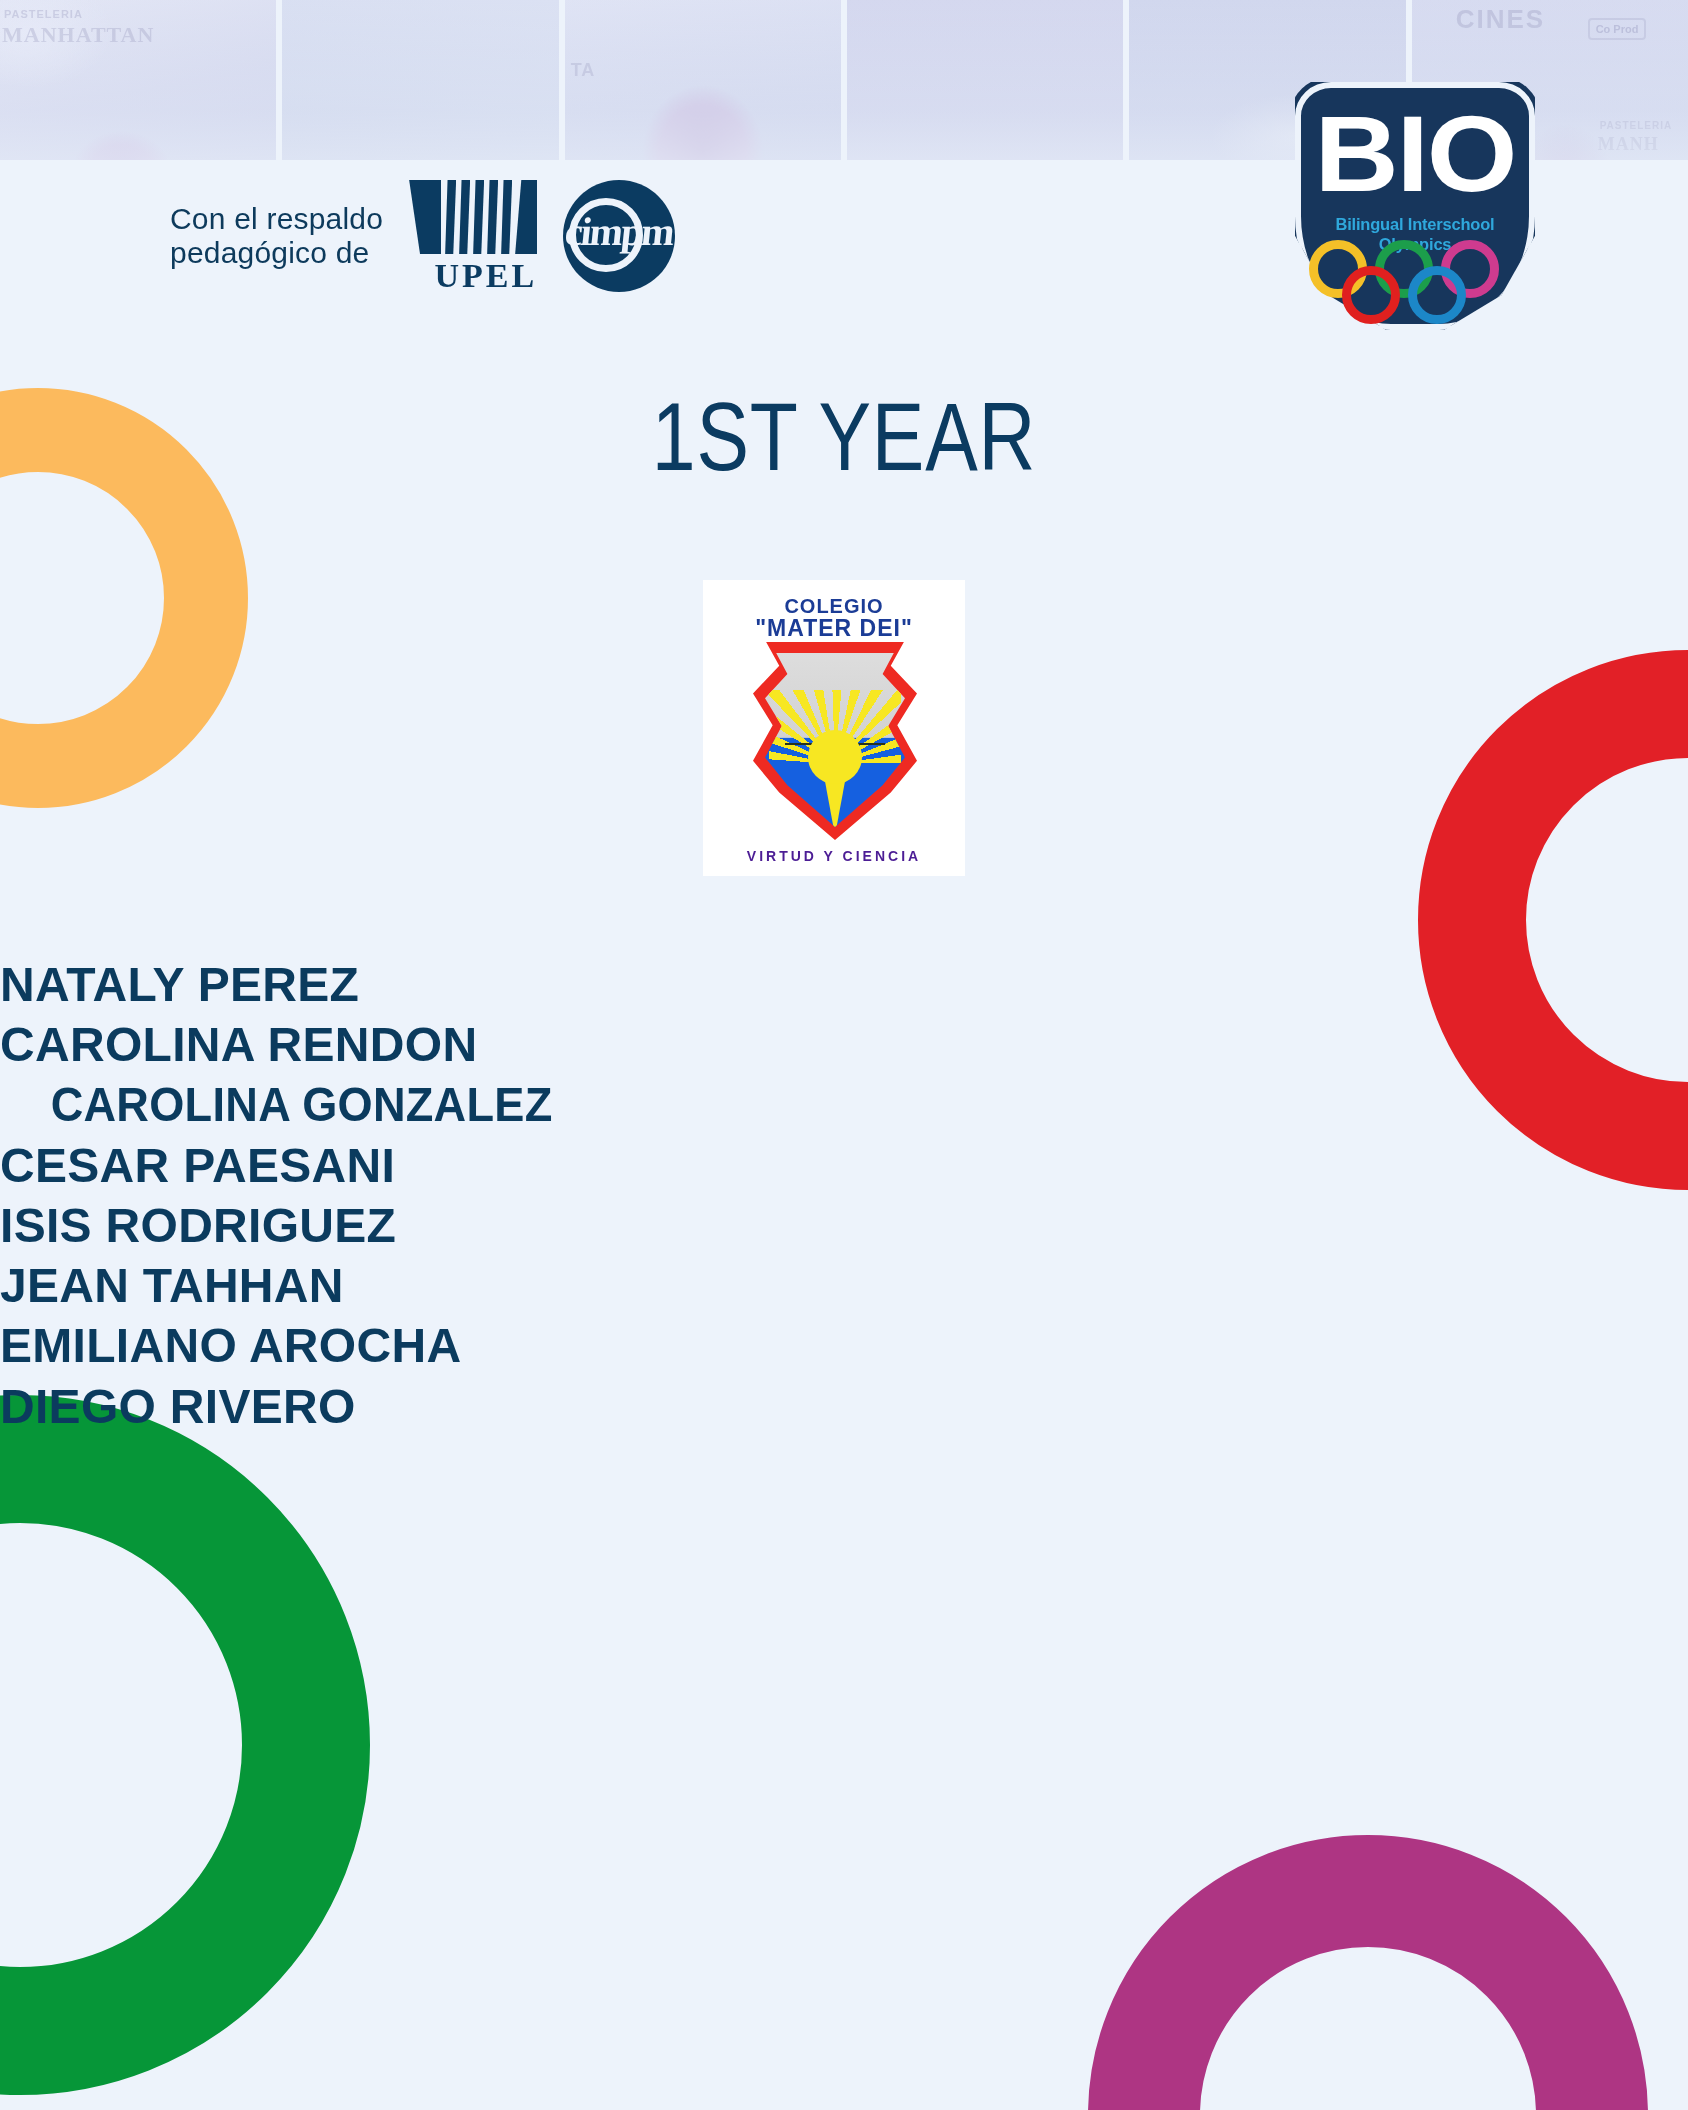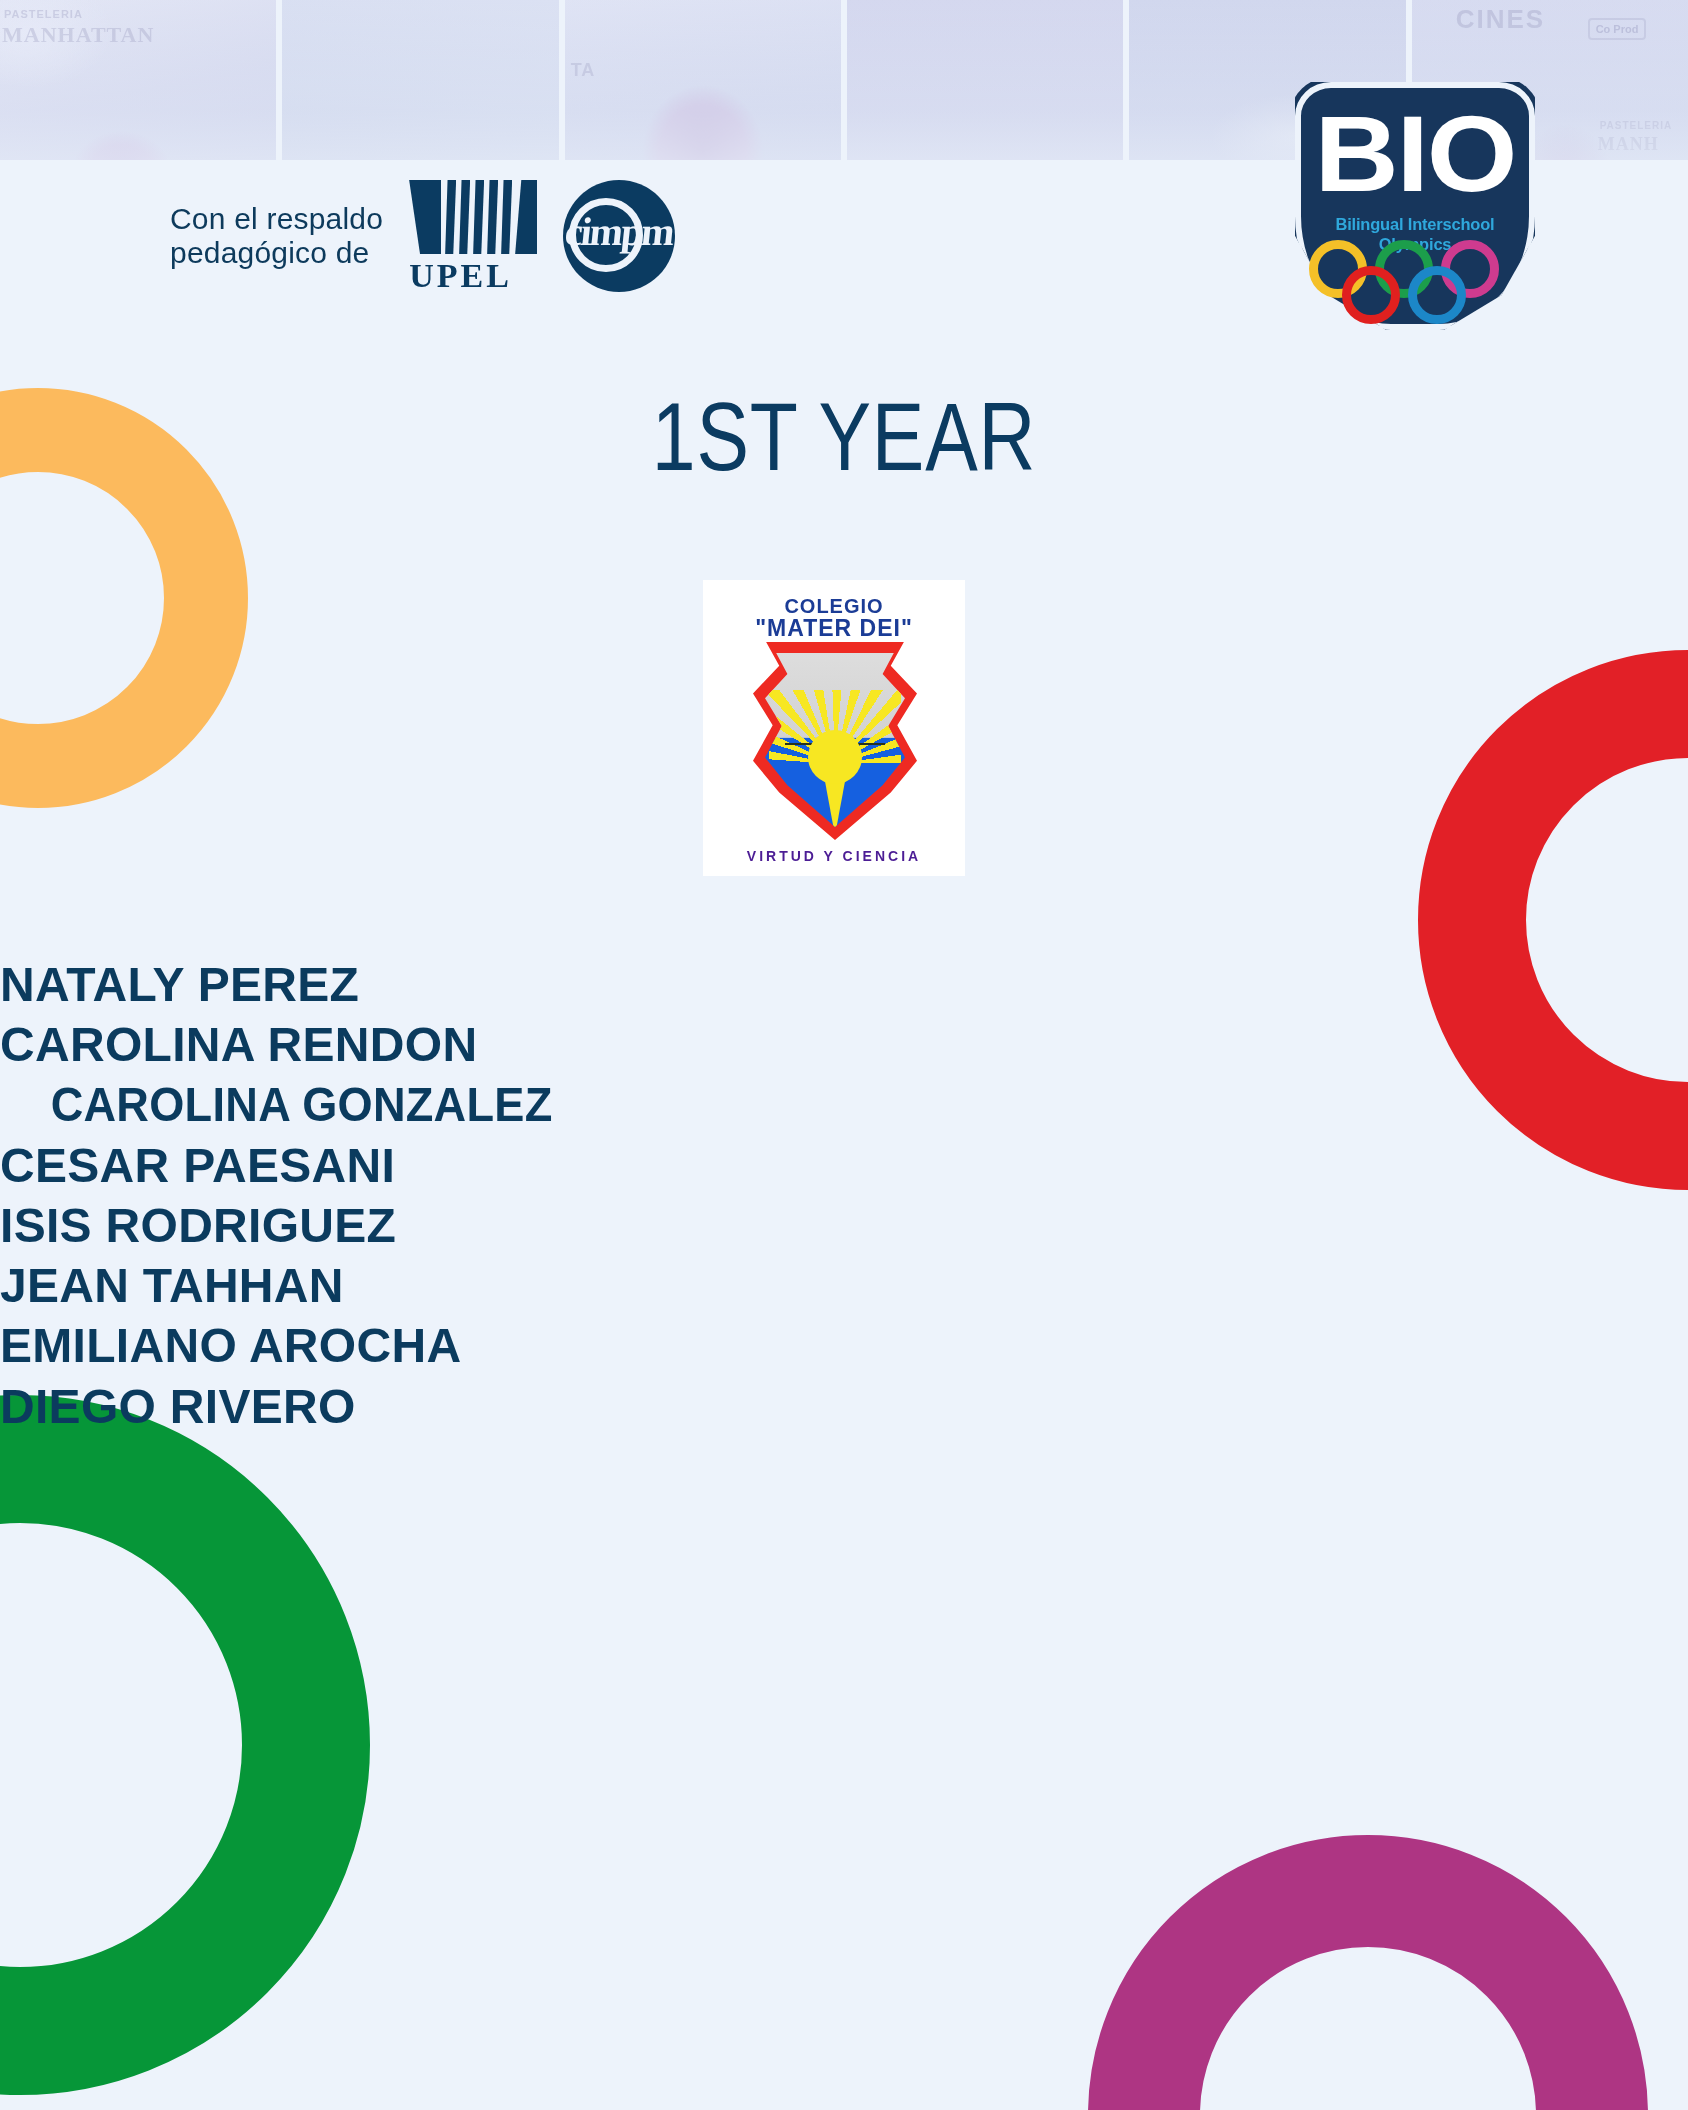--- a/index.html
+++ b/index.html
@@ -73,21 +73,21 @@
     display:flex; align-items:center; gap:26px;margin-left:8px;
   }
   .supporters .caption{
     color:#0D3A5C; font-size:30px; line-height:1.14; font-weight:400;
     letter-spacing:.2px; text-align:left;
   }
   .upel{ position:relative; width:128px; height:112px; }
   .upel .mark{ position:relative; width:128px; height:74px; overflow:hidden; }
   .upel .blk{ position:absolute; top:0; background:#0B3B61; }
   .upel .lbl{
-    text-align:left; font-family:"Liberation Serif", serif;
+    text-align:right; font-family:"Liberation Serif", serif;
     font-weight:700; font-size:34px; letter-spacing:3px; color:#0B3B61;
     margin-top:3px;
   }
   .cimpm{ position:relative; width:112px; height:112px; }
   .cimpm .disc{
     position:absolute; inset:0; border-radius:50%; background:#0B3B61;
   }
   .cimpm .cut{
     position:absolute; border-radius:50%; border:7px solid #EDF3FB;
     width:74px; height:74px; left:6px; top:18px;

